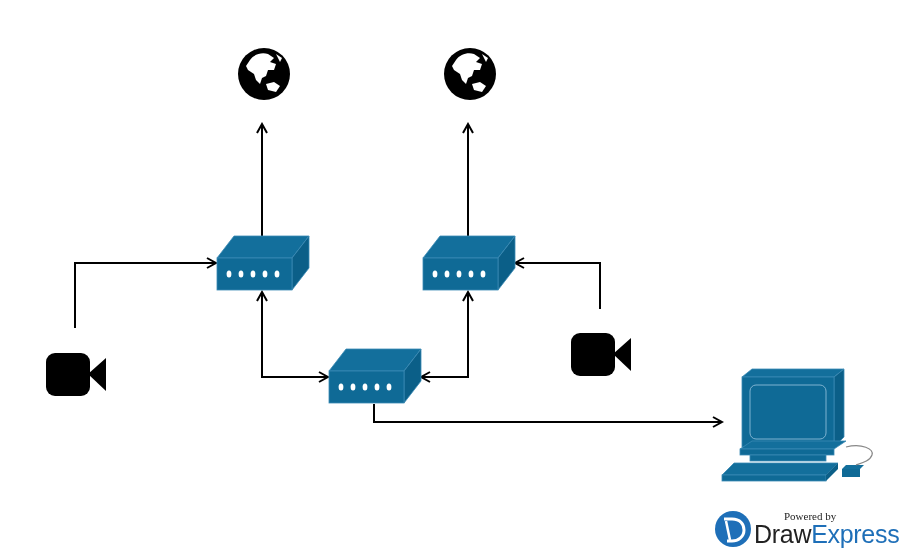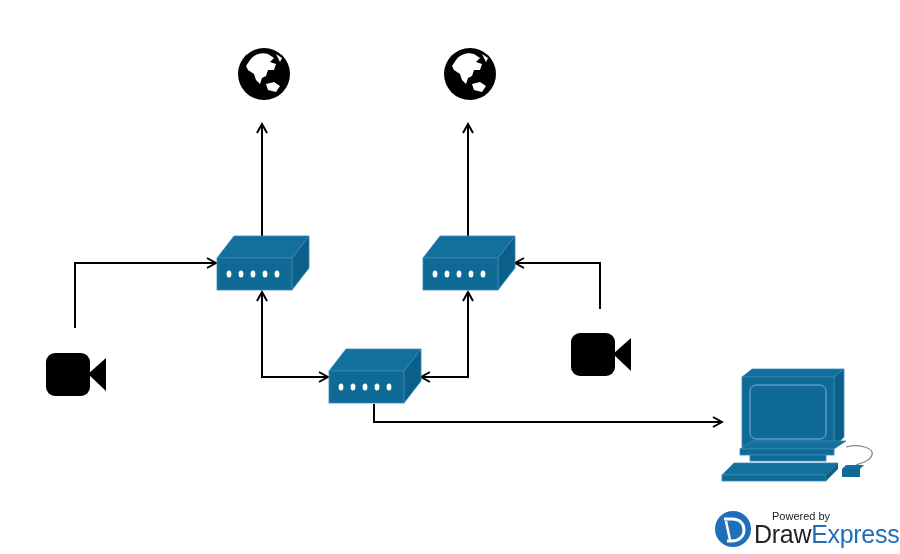--- a/index.html
+++ b/index.html
@@ -1,19 +1,19 @@
 <!DOCTYPE html>
 <html><head>
   <meta charset="utf-8">
   <style>
     html, body { margin: 0; padding: 0; background: #ffffff; }
     body { width: 900px; height: 554px; position: relative; overflow: hidden; font-family: "Liberation Sans", sans-serif; }
     #canvas { position: absolute; left: 0; top: 0; }
     .powered { position: absolute; left: 714px; top: 508px; width: 190px; height: 44px; }
-    .powered .by { position: absolute; left: 44px; top: 2px; font-size: 11px; color: #222; font-family: Liberation Sans, sans-serif; padding-left: 14px; }
+    .powered .by { position: absolute; left: 56px; top: 2px; font-size: 11px; color: #222; font-family: Liberation Serif, serif; padding-left: 14px; }
     .powered .brand { position: absolute; left: 40px; top: 12px; font-size: 25px; letter-spacing: -0.3px; font-family: "Liberation Sans", sans-serif; }
     .powered .brand .draw { color: #222; }
     .powered .brand .express { color: #1e6fb8; }
     .powered .logo { position: absolute; left: 0; top: 2px; }
   </style>
 </head>
 <body>
 
 <svg id="canvas" width="900" height="554" viewBox="0 0 900 554">
   <defs>

